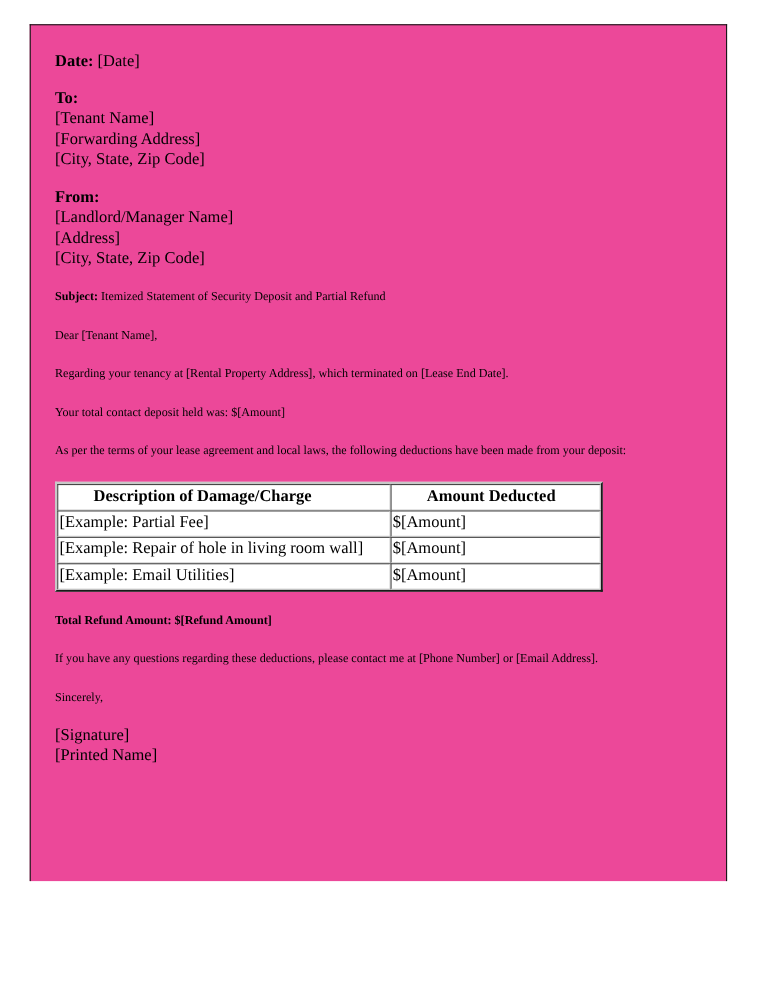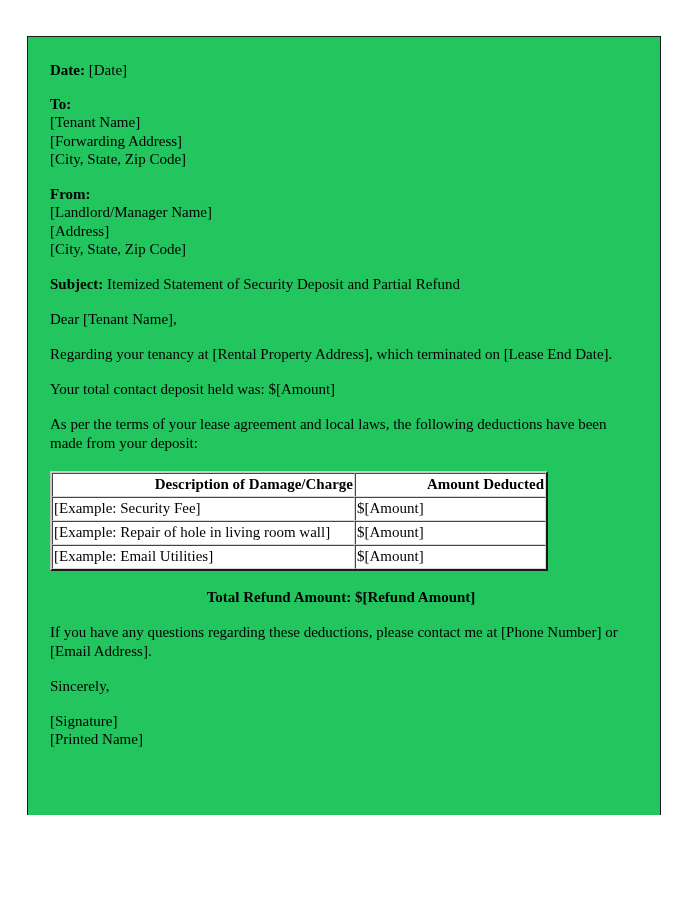--- a/index.html
+++ b/index.html
@@ -13,28 +13,28 @@
     position: relative;
     overflow: hidden;
     font-family: "Liberation Serif", "DejaVu Serif", serif;
     color: #000000;
   }
 
   
   #page-frame {
     position: absolute;
     left: 27px;
-    top: 36px;
+    top: 22px;
     width: 634px;
     height: 779px;
     border: 1px solid #1a1a1a;
     border-bottom: none;
     box-sizing: border-box;
     overflow: hidden;
-    background: #22c55e;
+    background: #ec4899;
   }
 
   #page-inner {
     padding: 24px 28px 0 22px;
   }
 
   .block {
     margin: 0 0 16px 0;
     font-size: 15px;
     line-height: 18.5px;
@@ -44,27 +44,26 @@
   }
   .line {
     display: block;
     white-space: nowrap;
   }
   .lbl {
     font-weight: bold;
   }
   p.para {
     margin: 0 0 16px 0;
-    font-size: 15px;
+    font-size: 11px;
     line-height: 19px;
     text-align: left;
   }
   p.para.bold {
     font-weight: bold;
-    text-align: center;
   }
 
   
   .table-wrap {
     margin: 0 0 17px 0;
     padding-top: 2px;
   }
   table.deductions {
     border-collapse: separate;
     border-spacing: 0;
@@ -87,21 +86,21 @@
     border-bottom-color: #d8d8d8;
     height: 22px;
     line-height: 19px;
     padding: 0 1px;
     vertical-align: middle;
     white-space: nowrap;
     overflow: hidden;
   }
   table.deductions th {
     font-weight: bold;
-    text-align: right;
+    text-align: left;
     padding-left: 32px;
   }
   table.deductions td {
     text-align: left;
   }
   table.deductions tr.total-row td {
     font-weight: bold;
   }
   col.c-desc { width: 303px; }
   col.c-amt  { width: 191px; }
@@ -147,21 +146,21 @@
           <col class="c-amt">
         </colgroup>
         <thead>
           <tr>
             <th>Description of Damage/Charge</th>
             <th>Amount Deducted</th>
           </tr>
         </thead>
         <tbody>
           <tr>
-            <td>[Example: Security Fee]</td>
+            <td>[Example: Partial Fee]</td>
             <td>$[Amount]</td>
           </tr>
           <tr>
             <td>[Example: Repair of hole in living room wall]</td>
             <td>$[Amount]</td>
           </tr>
           <tr>
             <td>[Example: Email Utilities]</td>
             <td>$[Amount]</td>
           </tr>

